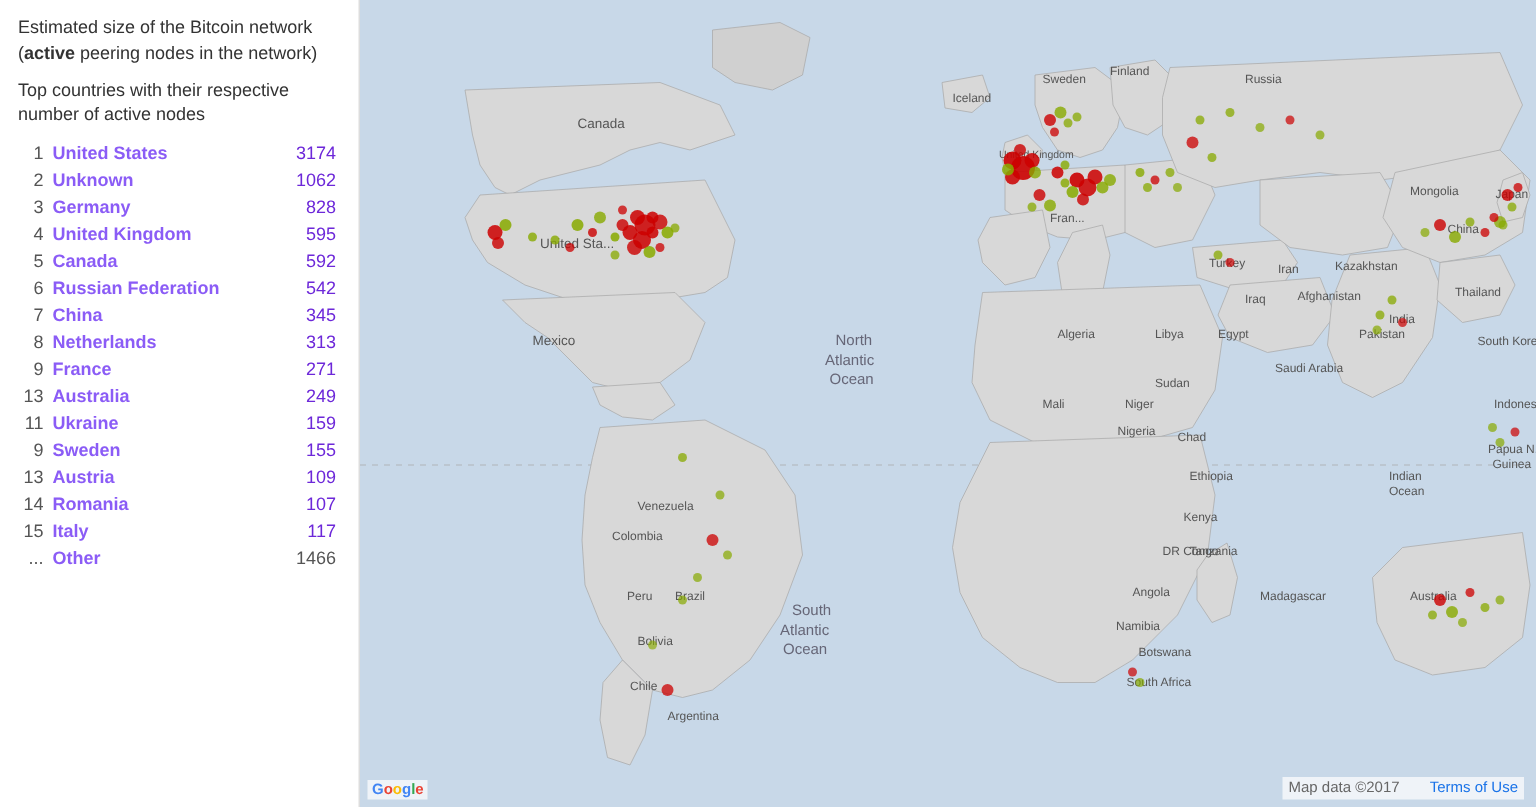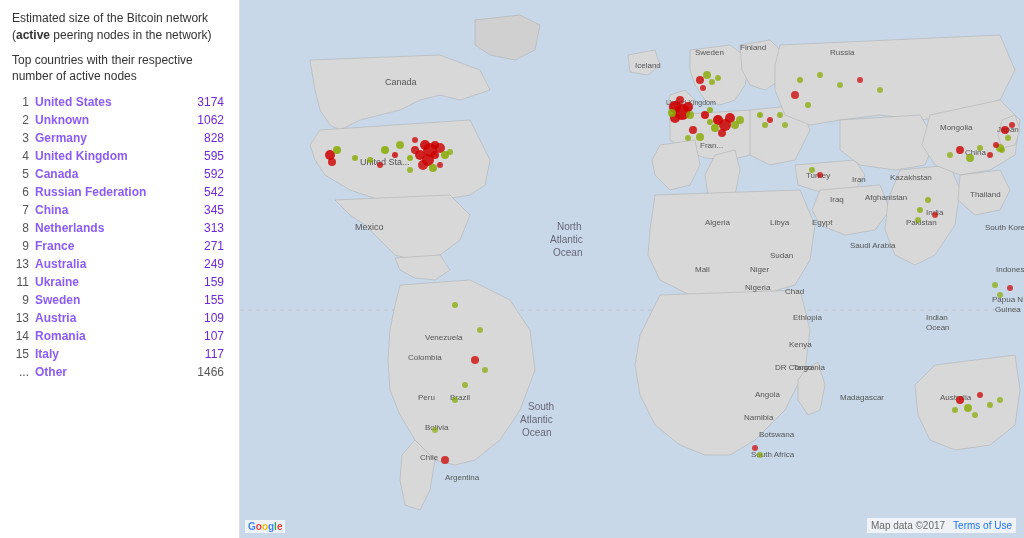--- a/index.html
+++ b/index.html
@@ -65,21 +65,21 @@
       width: 100%;
       height: 100%;
     }
     .map-footer {
       position: absolute;
       bottom: 5px;
       right: 8px;
       font-size: 10px;
       color: #666;
       display: flex;
-      gap: 8px;
+      gap: 20px;
       align-items: center;
       background: rgba(255,255,255,0.7);
       padding: 2px 4px;
     }
     .google-logo {
       position: absolute;
       bottom: 5px;
       left: 5px;
       font-size: 10px;
       color: #666;

